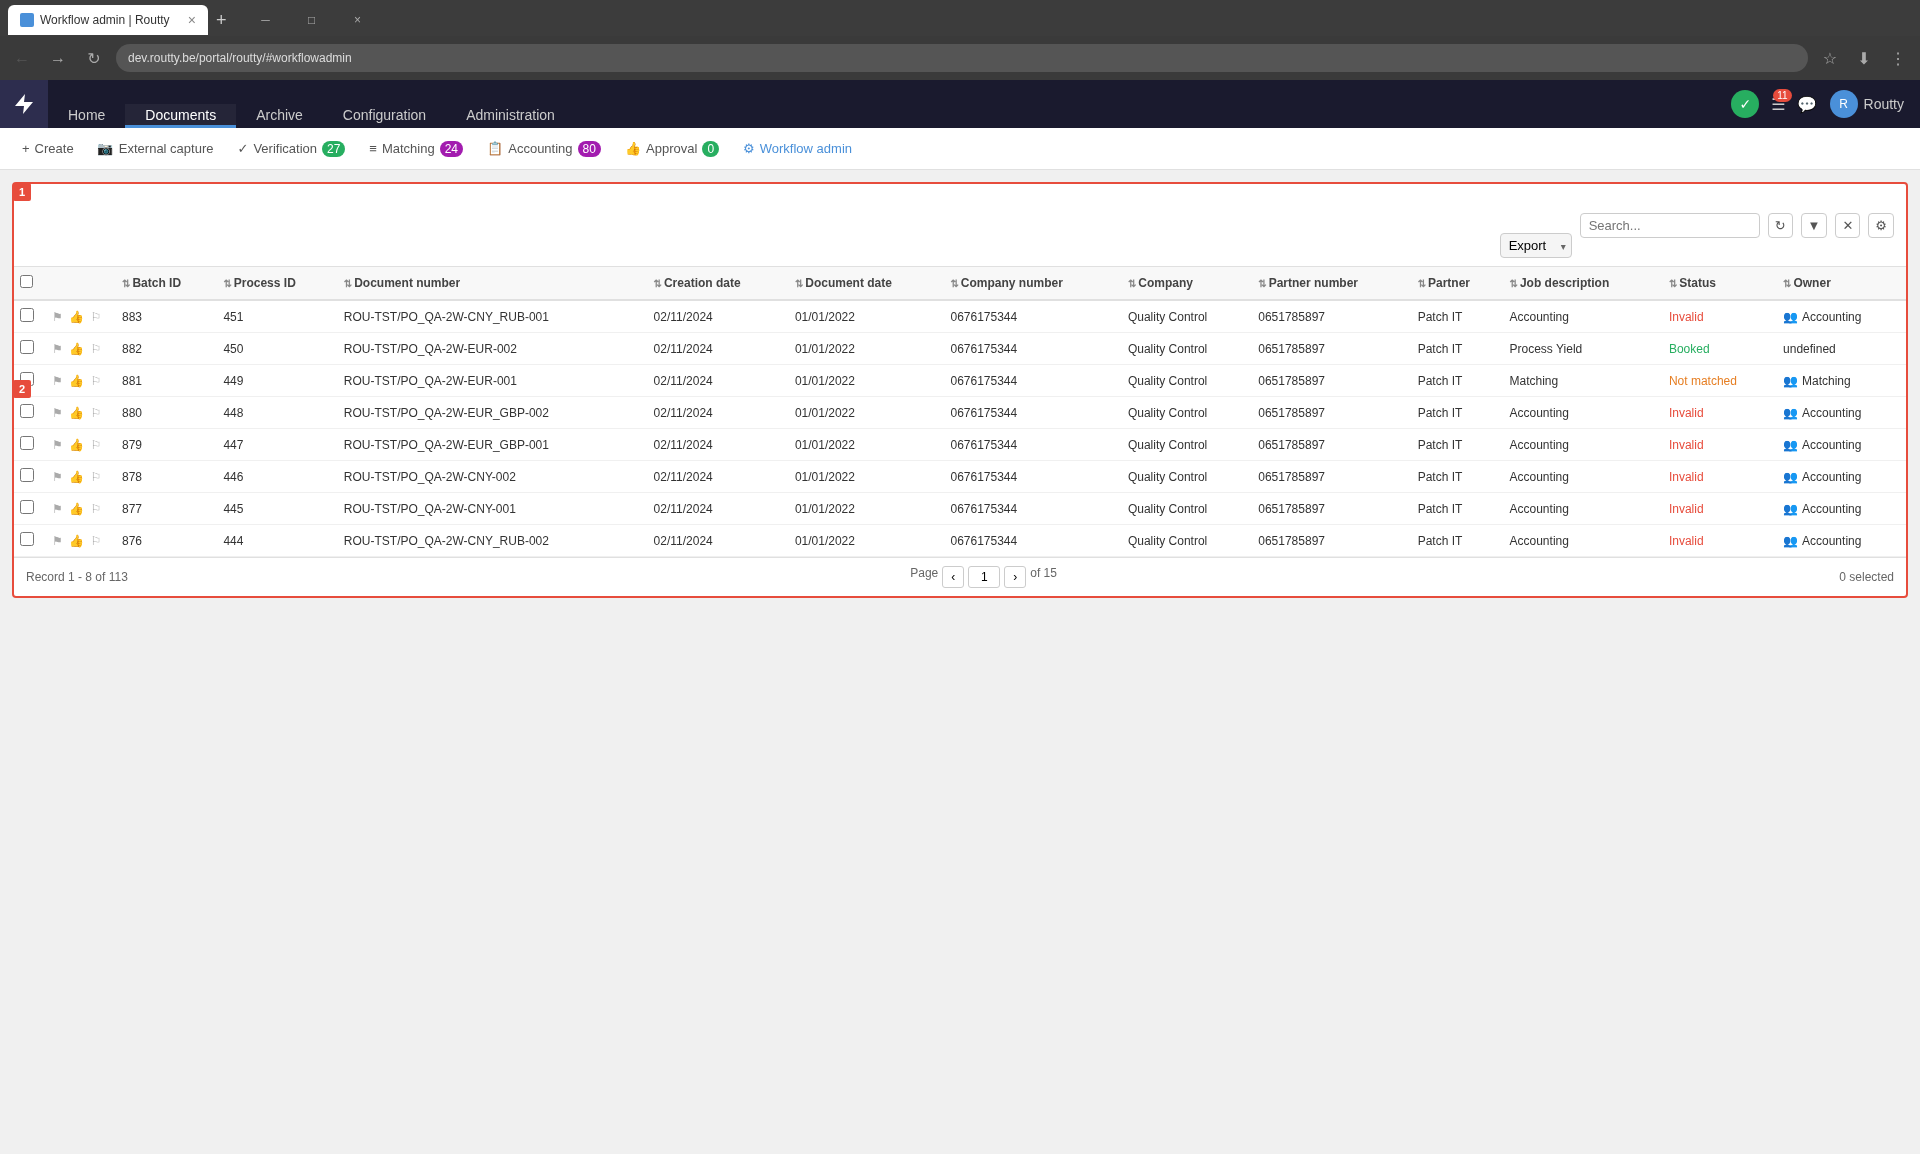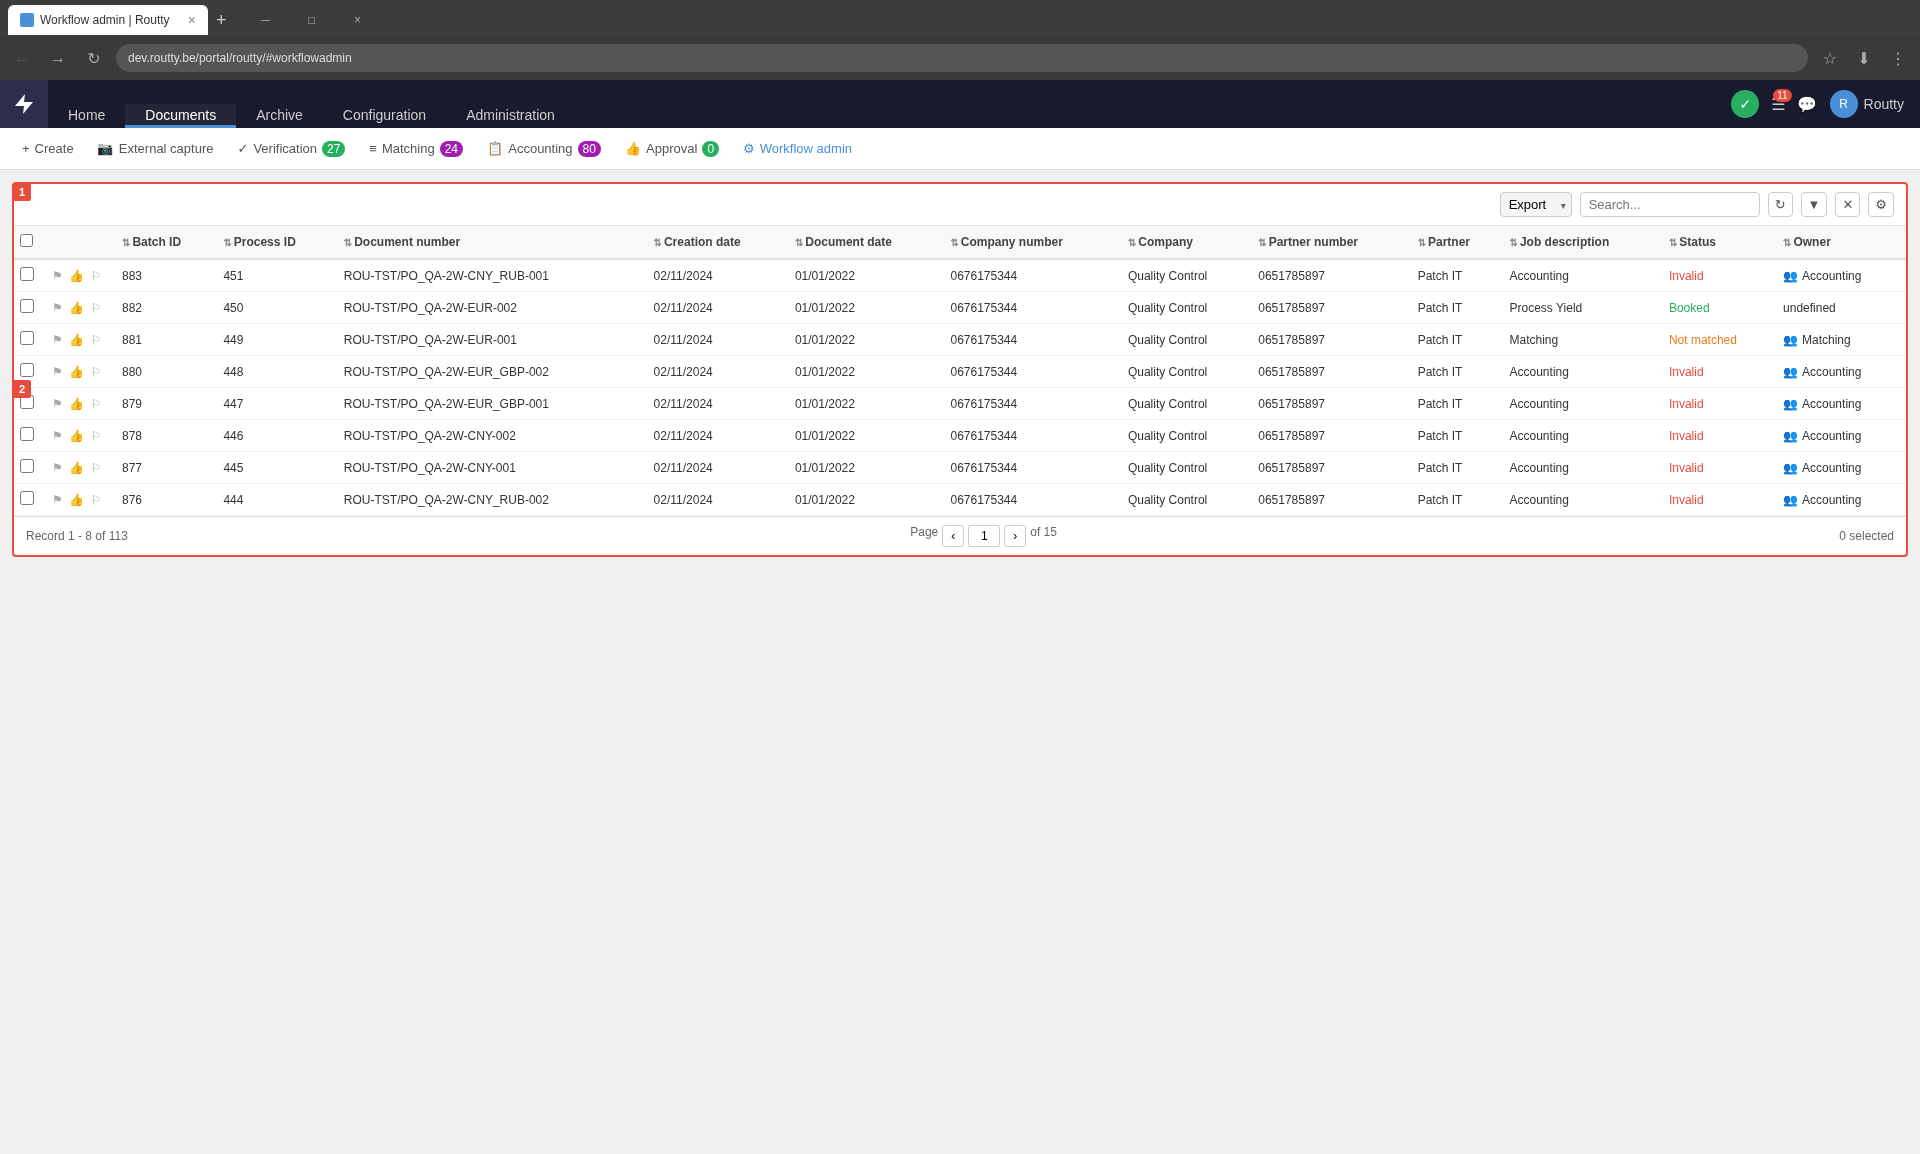--- a/index.html
+++ b/index.html
@@ -46,21 +46,21 @@
 
     
     .main-content { padding: 12px; }
     .content-card { background: #fff; border: 2px solid #e74c3c; border-radius: 4px; position: relative; }
     .corner-badge { position: absolute; top: -1px; left: -1px; background: #e74c3c; color: #fff; font-size: 11px; width: 18px; height: 18px; display: flex; align-items: center; justify-content: center; border-radius: 2px; z-index: 10; font-weight: bold; }
     .corner-badge-2 { position: absolute; top: 196px; left: -1px; background: #e74c3c; color: #fff; font-size: 11px; width: 18px; height: 18px; display: flex; align-items: center; justify-content: center; border-radius: 2px; z-index: 10; font-weight: bold; }
 
     
     .table-toolbar { display: flex; align-items: center; justify-content: flex-end; padding: 8px 12px; gap: 8px; border-bottom: 1px solid #e0e0e0; }
     .export-select { border: 1px solid #ccc; background: #f5f5f5; padding: 4px 24px 4px 8px; border-radius: 4px; font-size: 13px; appearance: none; cursor: pointer; }
-    .export-wrapper { position: relative; display: inline-block; }
+    .export-wrapper { position: relative; display: inline-block; margin-top: 41px; }
     .export-wrapper::after { content: '▾'; position: absolute; right: 6px; top: 50%; transform: translateY(-50%); font-size: 10px; color: #666; pointer-events: none; }
     .search-input { border: 1px solid #ccc; padding: 4px 8px; border-radius: 4px; font-size: 13px; width: 180px; }
     .toolbar-icon-btn { background: none; border: 1px solid #ccc; padding: 4px 6px; border-radius: 4px; cursor: pointer; color: #555; font-size: 13px; }
 
     
     table { width: 100%; border-collapse: collapse; font-size: 12px; padding-left: 40px; }
     thead th { background: #f8f8f8; border-bottom: 2px solid #e0e0e0; padding: 8px 6px; text-align: left; font-weight: 600; color: #444; white-space: nowrap; user-select: none; }
     thead th .sort-icon { color: #888; font-size: 10px; margin-right: 2px; }
     tbody tr { border-bottom: 1px solid #f0f0f0; }
     tbody td { padding: 7px 6px; color: #333; white-space: nowrap; }

